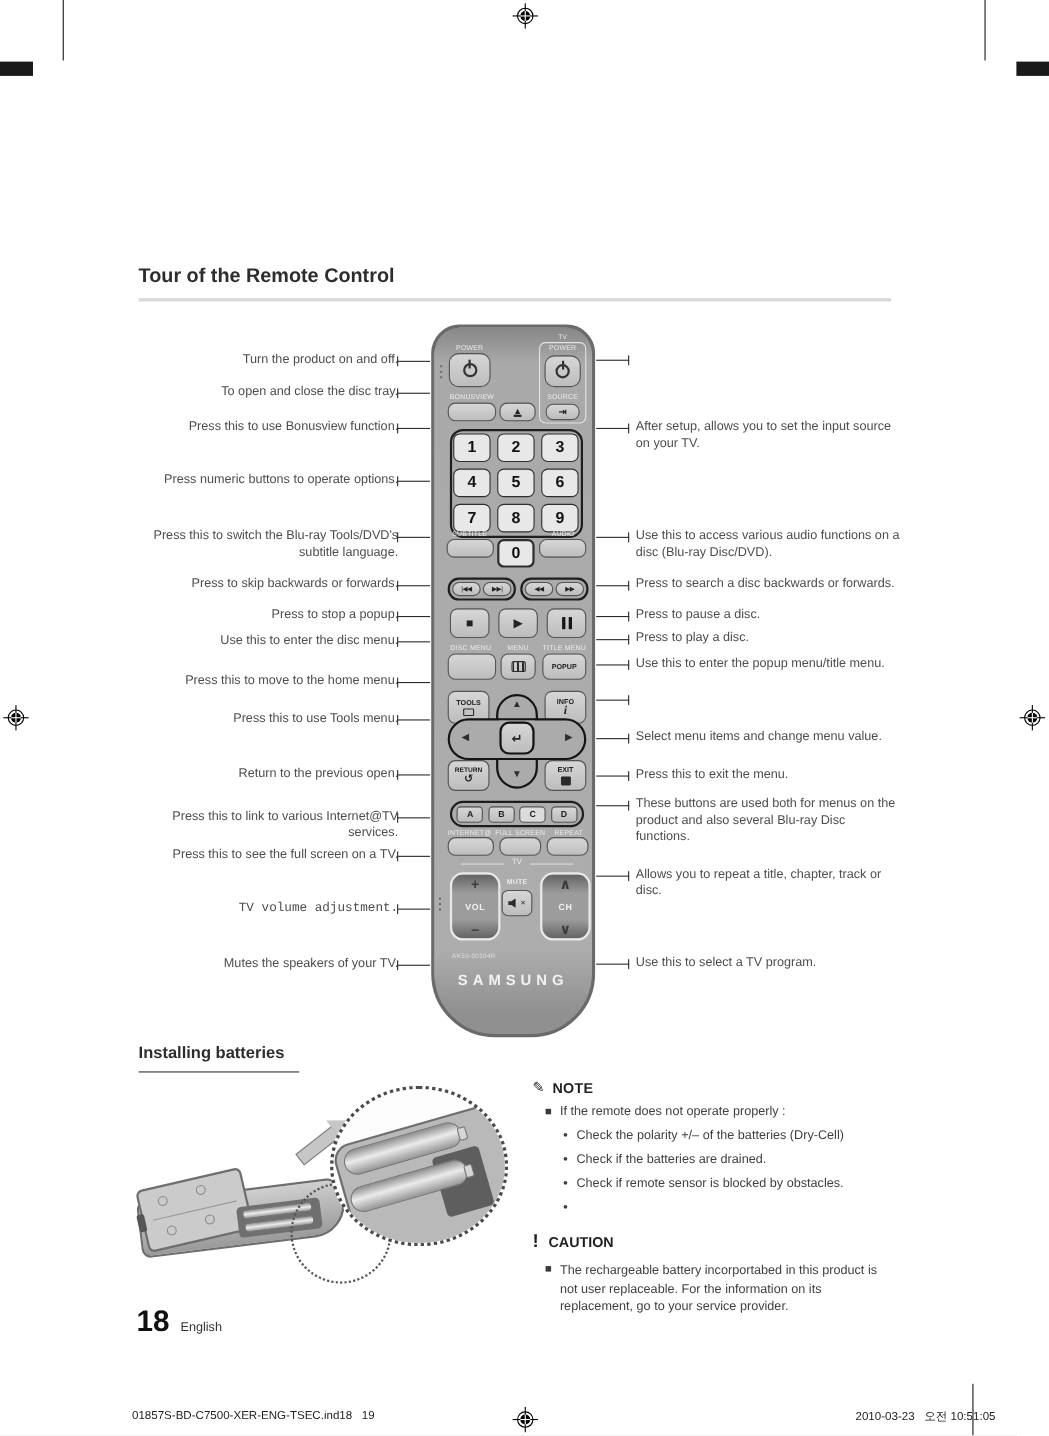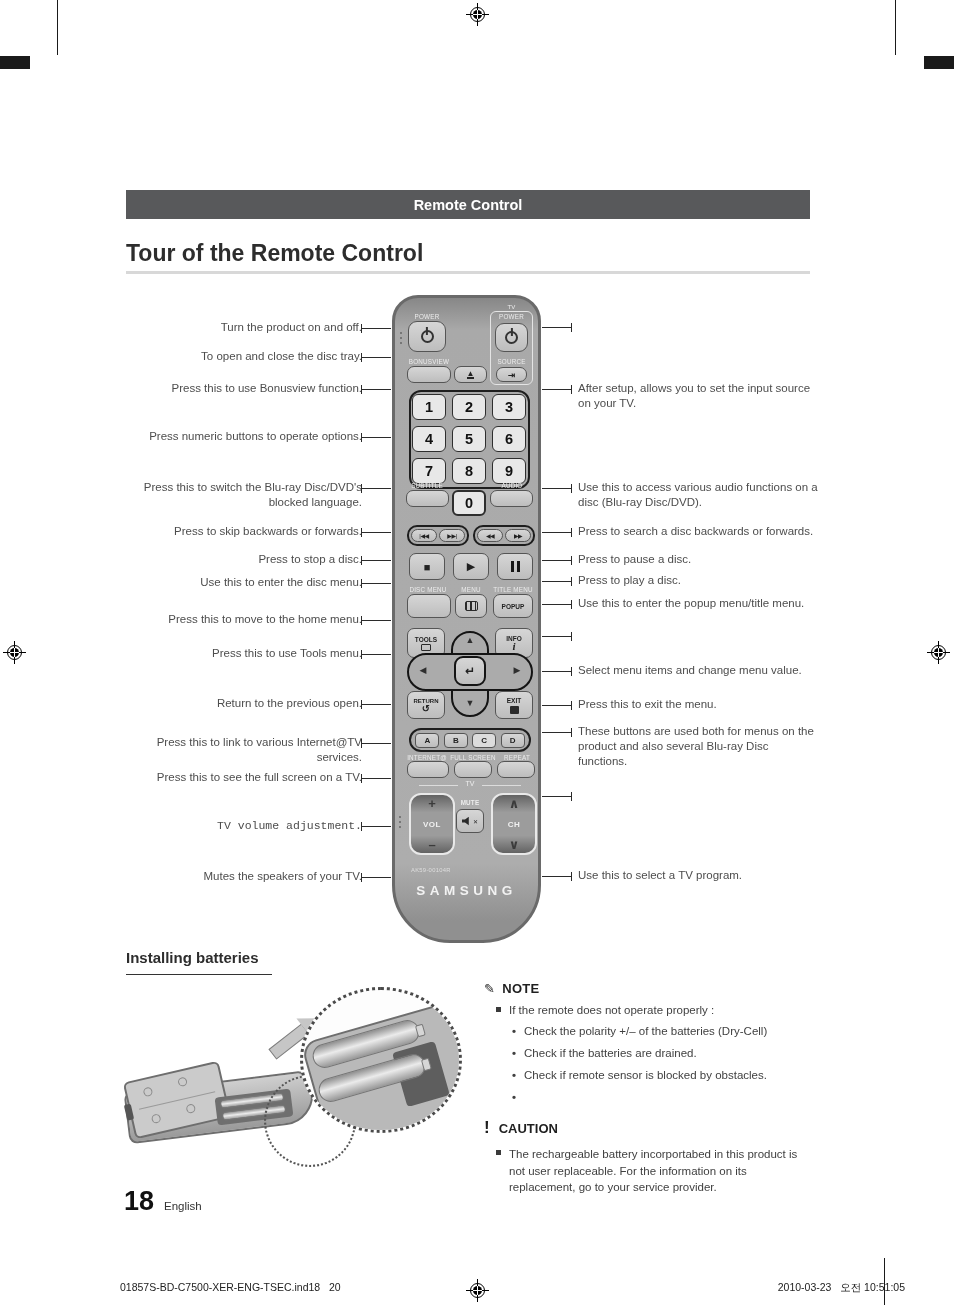--- a/index.html
+++ b/index.html
@@ -14,21 +14,21 @@
   .reg .h{position:absolute;left:-3px;right:-3px;top:8px;height:1px;background:#000;}
   .reg .v{position:absolute;top:-3px;bottom:-3px;left:8px;width:1px;background:#000;}
   .reg .wh{position:absolute;left:4px;right:4px;top:8px;height:1px;background:#fff;}
   .reg .wv{position:absolute;top:4px;bottom:4px;left:8px;width:1px;background:#fff;}
   .cropline{position:absolute;background:#1a1a1a;}
 
   
   .title{position:absolute;left:126px;top:118px;font-size:32px;color:#3f3f3f;letter-spacing:.5px;}
   .secbar{position:absolute;left:126px;top:190px;width:684px;height:29px;background:#58595b;
           color:#fff;font-weight:bold;font-size:14.5px;display:flex;align-items:center;justify-content:center;}
-  .h2{position:absolute;left:126px;top:240px;font-size:23px;font-weight:bold;color:#2d2d2d;}
+  .h2{position:absolute;left:126px;top:240px;font-size:18px;font-weight:bold;color:#2d2d2d;}
   .rule{position:absolute;left:126px;top:271px;width:684px;border-top:3px solid #d8d8d8;}
   .h3{position:absolute;left:126px;top:949px;font-size:15px;font-weight:bold;color:#2d2d2d;}
   .h3u{position:absolute;left:126px;top:974px;width:146px;border-top:1.5px solid #333;}
 
   
   .diagram{position:absolute;left:0;top:290px;width:954px;height:660px;}
   .co{font-size:11.5px;line-height:15px;color:#4d4d4d;}
   .co-l{position:absolute;right:592px;width:240px;text-align:right;}
   .co-r{position:absolute;left:578px;width:240px;}
   .ln{position:absolute;height:9px;width:30px;}
@@ -155,33 +155,32 @@
       <i class="v"></i>
       <i class="wh"></i>
       <i class="wv"></i>
     </div>
   <div class="cropline" style="left:57px;top:0;width:1px;height:55px;"></div>
   <div class="cropline" style="left:895px;top:0;width:1px;height:55px;"></div>
   <div class="cropline" style="left:0;top:56px;width:30px;height:13px;"></div>
   <div class="cropline" style="left:924px;top:56px;width:30px;height:13px;"></div>
   <div class="cropline" style="left:884px;top:1258px;width:1px;height:47px;"></div>
 
-  <div class="secbar">Remote Control</div>
   <div class="h2">Tour of the Remote Control</div>
   <div class="rule"></div>
 
   <div class="diagram">
 
     <div class="co co-l" style="top:30px;">Turn the product on and off.</div>
     <div class="co co-l" style="top:59px;">To open and close the disc tray.</div>
     <div class="co co-l" style="top:91px;">Press this to use Bonusview function.</div>
     <div class="co co-l" style="top:139px;">Press numeric buttons to operate options.</div>
-    <div class="co co-l" style="top:190px;">Press this to switch the Blu-ray Disc/DVD's blocked language.</div>
+    <div class="co co-l" style="top:190px;">Press this to switch the Blu-ray Tools/DVD's subtitle language.</div>
     <div class="co co-l" style="top:234px;">Press to skip backwards or forwards.</div>
-    <div class="co co-l" style="top:262px;">Press to stop a disc.</div>
+    <div class="co co-l" style="top:262px;">Press to stop a popup.</div>
     <div class="co co-l" style="top:285px;">Use this to enter the disc menu.</div>
     <div class="co co-l" style="top:322px;">Press this to move to the home menu.</div>
     <div class="co co-l" style="top:356px;">Press this to use Tools menu.</div>
     <div class="co co-l" style="top:406px;">Return to the previous open.</div>
     <div class="co co-l" style="top:445px;">Press this to link to various Internet@TV services.</div>
     <div class="co co-l" style="top:480px;">Press this to see the full screen on a TV.</div>
     <div class="co co-l" style="top:528px;font-family:Liberation Mono, monospace;">TV volume adjustment.</div>
     <div class="co co-l" style="top:579px;">Mutes the speakers of your TV.</div>
 
     <div class="ln l" style="top:34px;"></div>
@@ -202,20 +201,21 @@
 
     <div class="co co-r" style="top:91px;">After setup, allows you to set the input source on your TV.</div>
     <div class="co co-r" style="top:190px;">Use this to access various audio functions on a disc (Blu-ray Disc/DVD).</div>
     <div class="co co-r" style="top:234px;">Press to search a disc backwards or forwards.</div>
     <div class="co co-r" style="top:262px;">Press to pause a disc.</div>
     <div class="co co-r" style="top:283px;">Press to play a disc.</div>
     <div class="co co-r" style="top:306px;">Use this to enter the popup menu/title menu.</div>
     <div class="co co-r" style="top:373px;">Select menu items and change menu value.</div>
     <div class="co co-r" style="top:407px;">Press this to exit the menu.</div>
     <div class="co co-r" style="top:434px;">These buttons are used both for menus on the product and also several Blu-ray Disc functions.</div>
+    <div class="co co-r" style="top:498px;">Allows you to repeat a title, chapter, track or disc.</div>
     <div class="co co-r" style="top:578px;">Use this to select a TV program.</div>
 
     <div class="ln r" style="top:33px;"></div>
     <div class="ln r" style="top:95px;"></div>
     <div class="ln r" style="top:194px;"></div>
     <div class="ln r" style="top:238px;"></div>
     <div class="ln r" style="top:266px;"></div>
     <div class="ln r" style="top:287px;"></div>
     <div class="ln r" style="top:310px;"></div>
     <div class="ln r" style="top:342px;"></div>
@@ -441,15 +441,15 @@
     <div class="crow">
       <span class="sqb"></span>
       <span>The rechargeable battery incorportabed in this product is not user replaceable. For the information on its replacement, go to your service provider.</span>
     </div>
   </div>
 
   <div class="pgnum">
     <span class="n">18</span>
     <span class="l">English</span>
   </div>
-  <div class="foot" style="left:120px;">01857S-BD-C7500-XER-ENG-TSEC.ind18   20</div>
+  <div class="foot" style="left:120px;">01857S-BD-C7500-XER-ENG-TSEC.ind18   19</div>
   <div class="foot" style="right:49px;">2010-03-23   오전 10:51:05</div>
 </div>
 
 </body></html>

